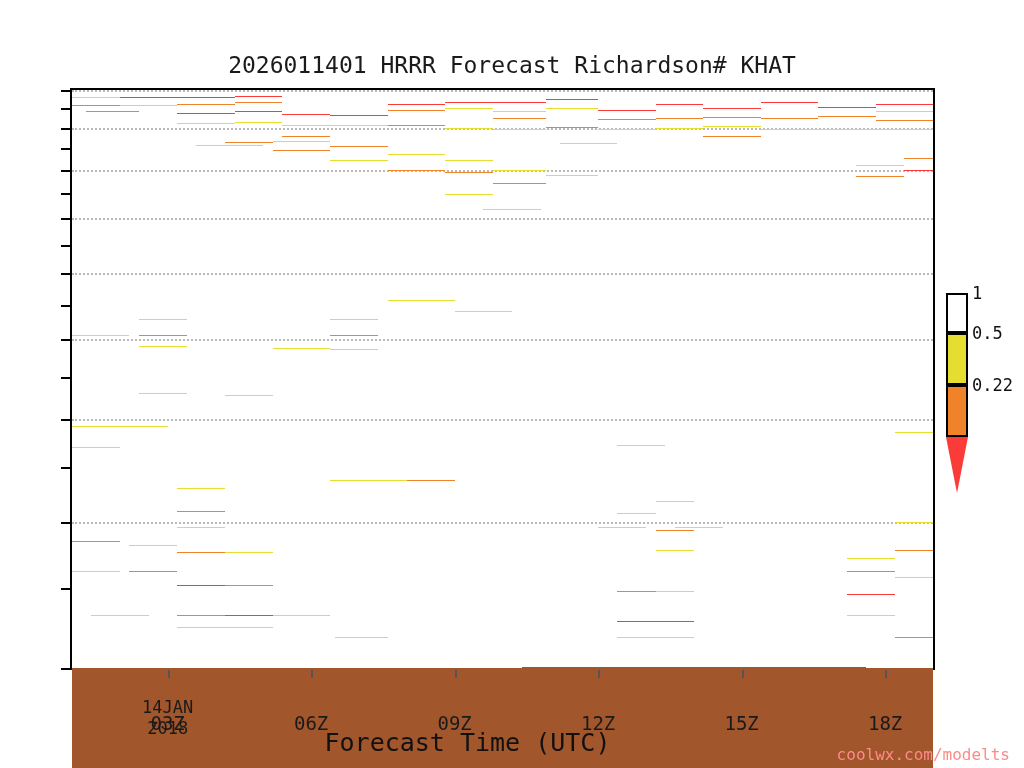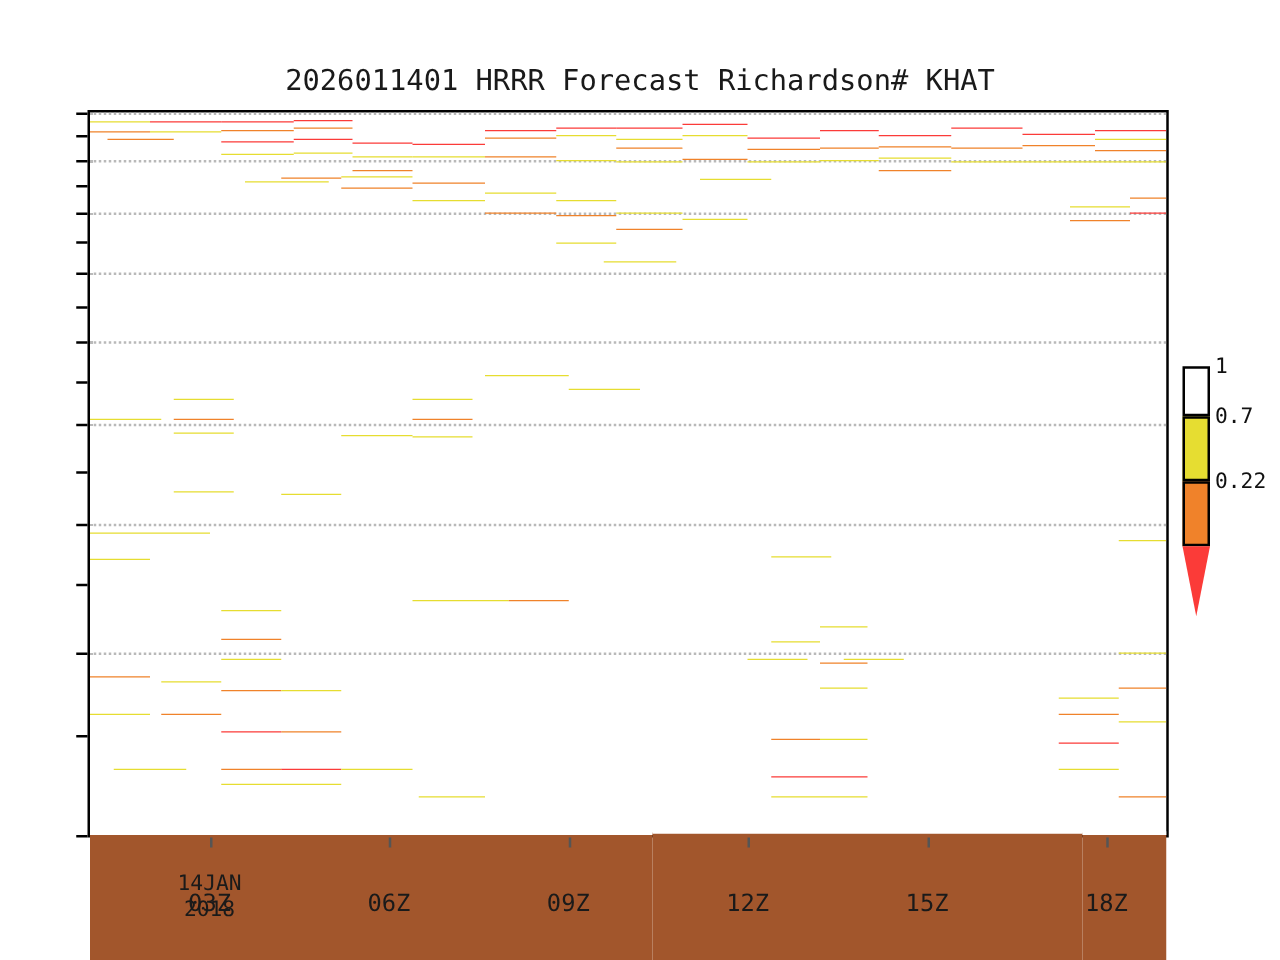--- a/index.html
+++ b/index.html
@@ -222,27 +222,29 @@
       <div class="xtick" style="left: 598.167px;">12Z</div>
       <div class="xtickmark" style="left: 598.167px;"></div>
       <div class="xtick" style="left: 741.667px;">15Z</div>
       <div class="xtickmark" style="left: 741.667px;"></div>
       <div class="xtick" style="left: 885.167px;">18Z</div>
       <div class="xtickmark" style="left: 885.167px;"></div>
       <div class="xdate" style="left: 167.667px; top: 697px; white-space: pre;">14JAN
 2018</div>
     </div>
 
+<div class="xlabel">Forecast Time (UTC)</div>
+<div class="credit">coolwx.com/modelts</div>
 
 <div id="cbar">
       <div class="carrow" style="top: -26px; border-bottom: 26px solid rgb(255, 255, 255);"></div>
       <div style="position: absolute; left: -1px; top: -28px; width: 0px; height: 0px; border-left: 12px solid transparent; border-right: 12px solid transparent; border-bottom: 28px solid rgb(0, 0, 0); z-index: -1;"></div>
       <div class="cseg" style="top: 0px; height: 40px; background: rgb(255, 255, 255);"></div>
       <div class="cseg" style="top: 40px; height: 52px; background: rgb(230, 221, 49);"></div>
       <div class="cseg" style="top: 92px; height: 52px; background: rgb(240, 130, 42);"></div>
       <div class="carrow" style="top: 144px; border-top: 56px solid rgb(251, 59, 56);"></div>
       <div style="position: absolute; left: -1px; top: 144px; width: 0px; height: 0px; border-left: 12px solid transparent; border-right: 12px solid transparent; border-top: 58px solid rgb(0, 0, 0); z-index: -1;"></div>
       <div class="clabel" style="top: 0px;">1</div>
-      <div class="clabel" style="top: 40px;">0.7</div>
+      <div class="clabel" style="top: 40px;">0.5</div>
       <div class="clabel" style="top: 92px;">0.22</div>
     </div>
 
 </div>
 
 </body></html>

